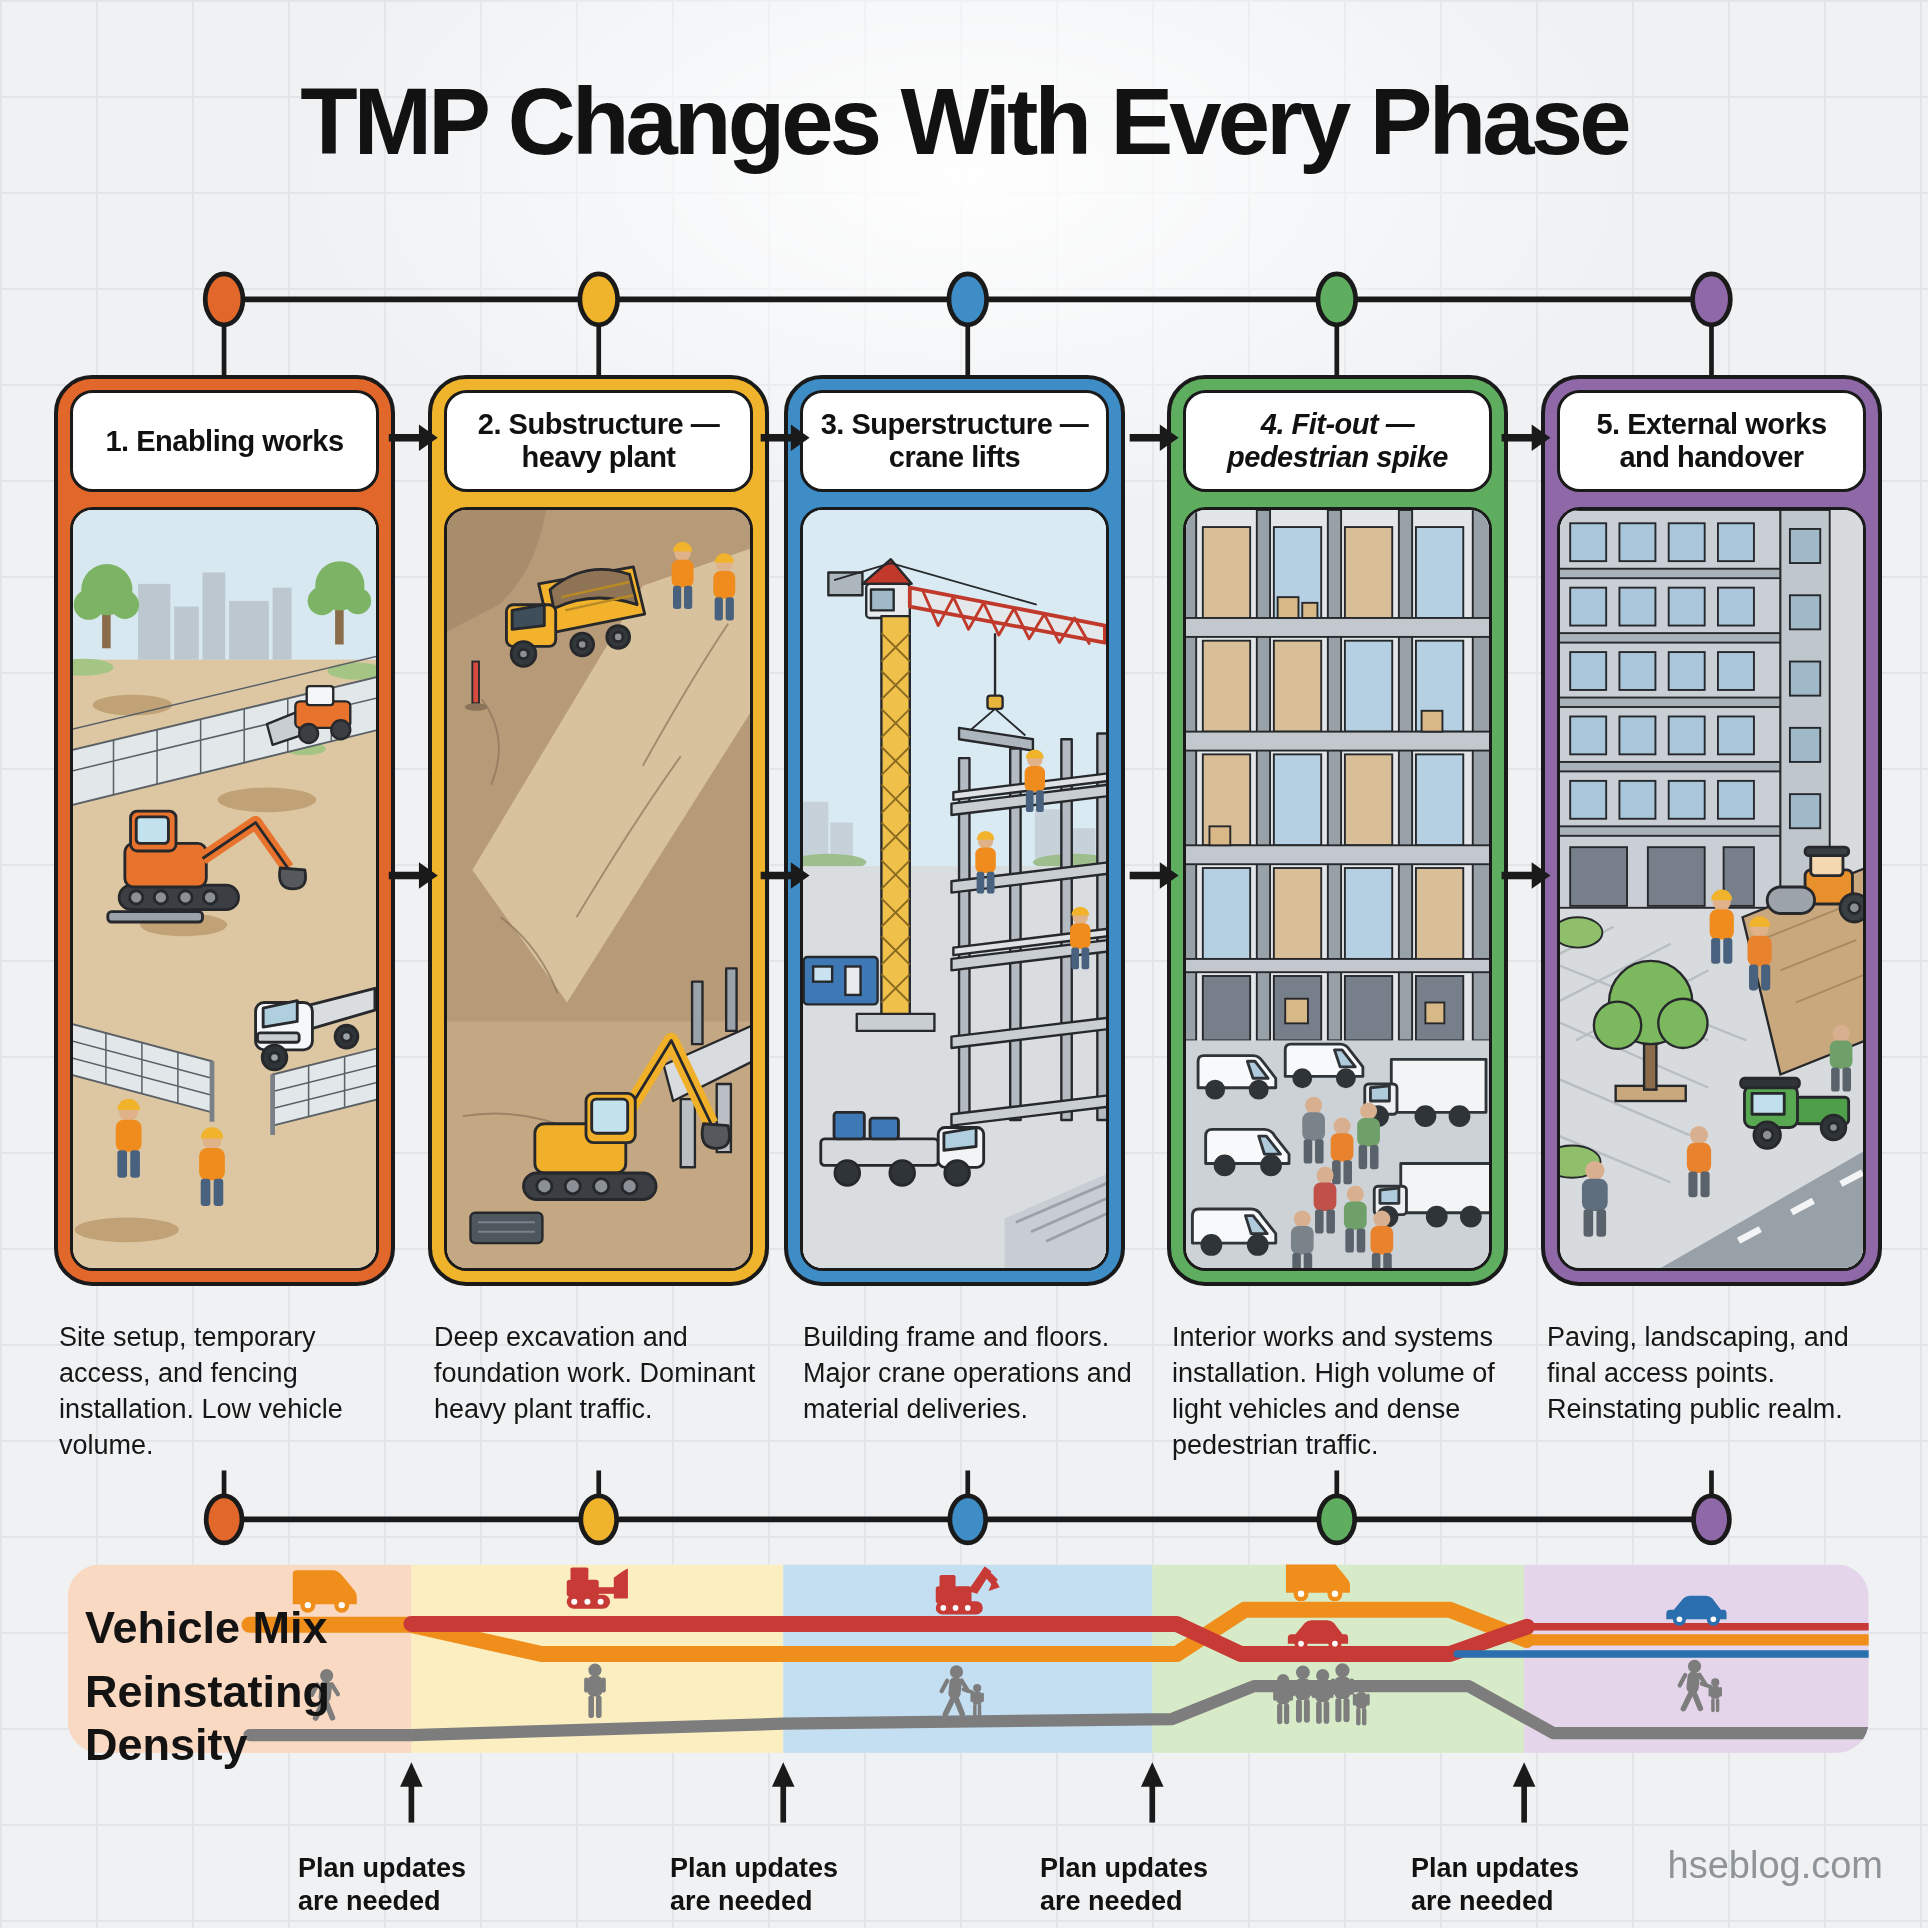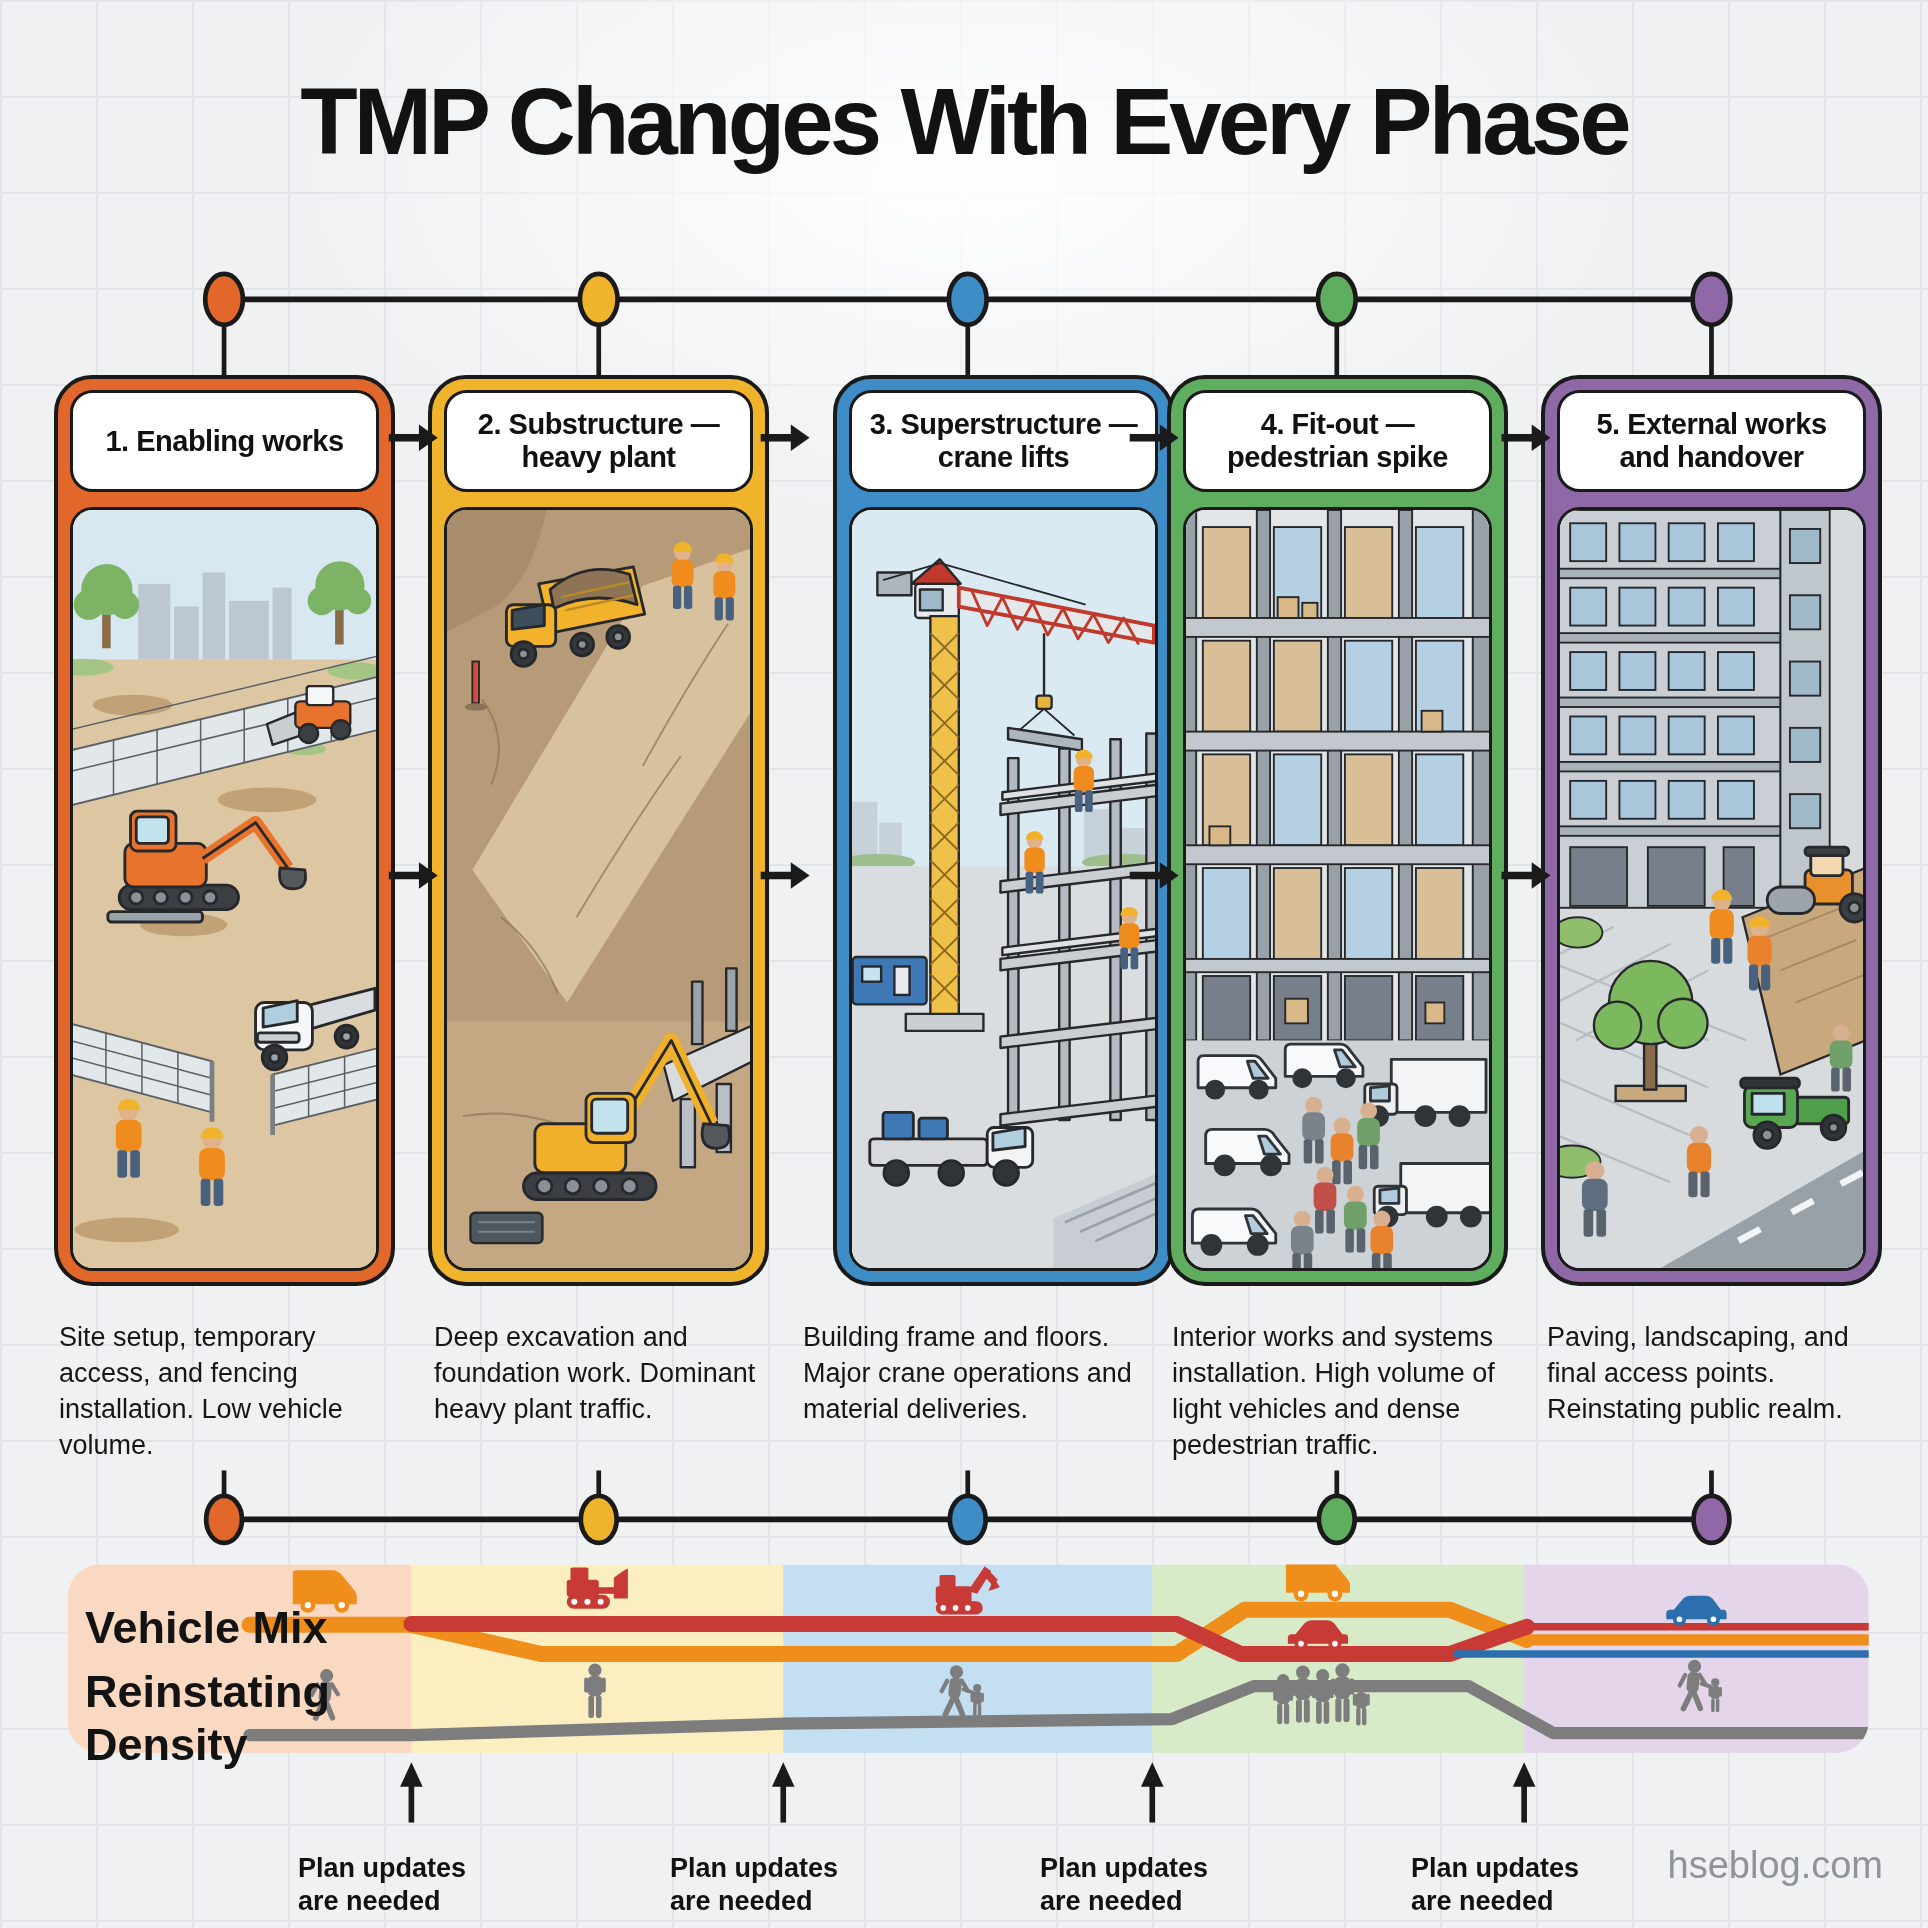--- a/index.html
+++ b/index.html
@@ -176,21 +176,21 @@
             <circle cx="196" cy="714" r="8" fill="#8A9096"></circle>
         </g>
         <g stroke="#26282B" stroke-width="2.5">
           <rect x="28" y="742" width="76" height="32" rx="5" fill="#4E565E"></rect>
           <path d="M36 752 h60 M36 762 h60" stroke="#7A828A" stroke-width="2"></path>
         </g>
       </svg>
     </div>
   </div>
 
-  <div class="card" style="left: 833px; background-color: rgb(62, 141, 199); padding-left: 40px;">
+  <div class="card" style="left: 784px; background-color: rgb(62, 141, 199); padding-left: 40px;">
     <div class="card-title">3. Superstructure — crane lifts</div>
     <div class="card-art">
       <svg viewBox="0 0 326 800" preserveAspectRatio="xMidYMid slice">
         <rect width="326" height="800" fill="#DAEAF3"></rect>
         <g fill="#C6D1DA">
           <rect x="0" y="308" width="30" height="60"></rect>
             <rect x="32" y="330" width="24" height="38"></rect>
           <rect x="248" y="316" width="30" height="52"></rect>
             <rect x="282" y="336" width="30" height="32"></rect>
         </g>
@@ -249,21 +249,21 @@
             <circle cx="166" cy="700" r="13" fill="#2F3438"></circle>
         </g>
         <g>
           <path d="M216 748 L326 700 L326 800 L216 800 Z" fill="#C7CDD2"></path>
           <path d="M228 752 L326 710 M244 762 L326 726 M260 772 L326 742" stroke="#9AA2A8" stroke-width="3" fill="none"></path>
         </g>
       </svg>
     </div>
   </div>
 
-  <div class="card" style="left: 1167px; background-color: rgb(95, 174, 96);">
+  <div class="card" style="left: 1167px; background-color: rgb(95, 174, 96); font-style: italic;">
     <div class="card-title">4. Fit-out — pedestrian spike</div>
     <div class="card-art">
       <svg viewBox="0 0 326 800" preserveAspectRatio="xMidYMid slice">
         <rect width="326" height="560" fill="#E2E6E9"></rect>
         <g stroke="#26282B" stroke-width="2">
           <g fill="#B5D0E2">
             <rect x="96" y="18" width="50" height="96"></rect>
               <rect x="246" y="18" width="50" height="96"></rect>
             <rect x="171" y="138" width="50" height="96"></rect>
               <rect x="246" y="138" width="50" height="96"></rect>

